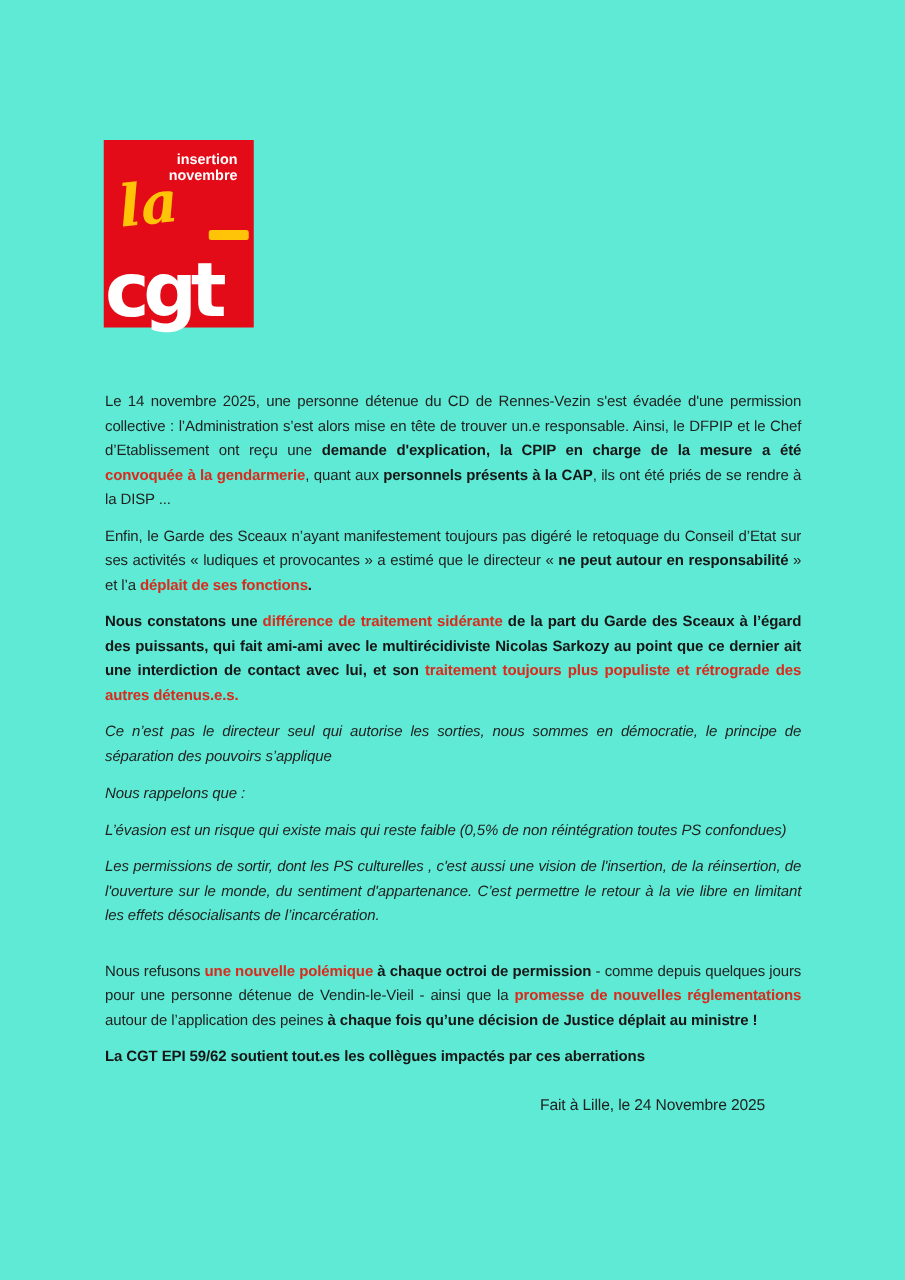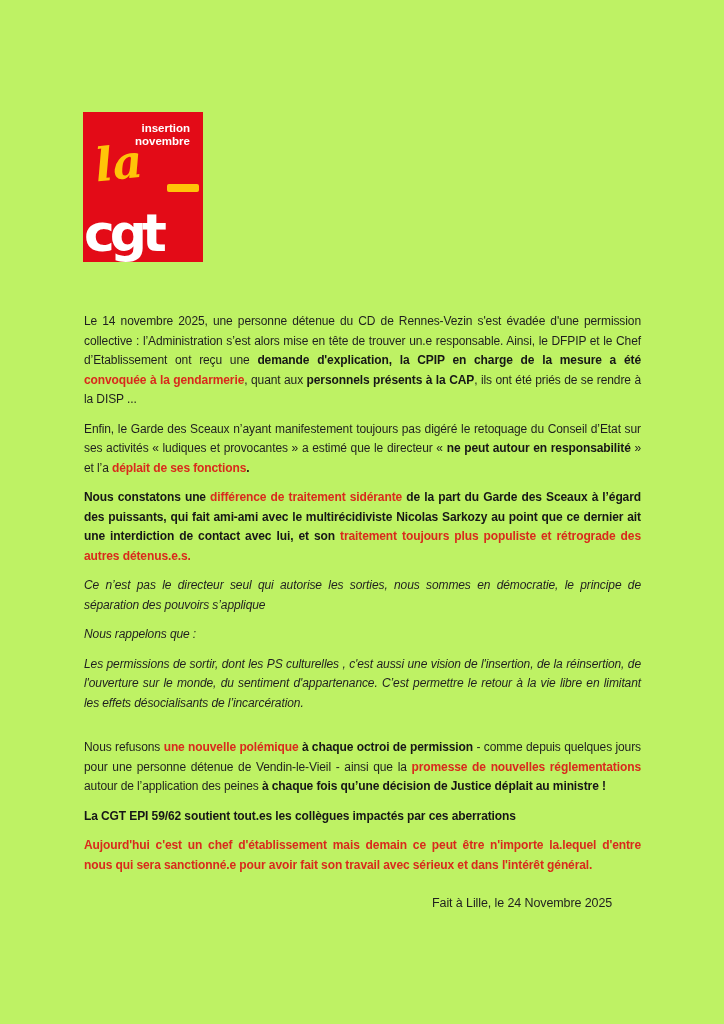--- a/index.html
+++ b/index.html
@@ -1,19 +1,19 @@
 <!DOCTYPE html>
 <html lang="fr" style="--brand-red: #e30b17; --brand-yellow: #ffc408; --title-red: #d90f16; --text-red: #d92a1c;"><head>
 <meta charset="utf-8">
 <style>
   html,body{margin:0;padding:0;background:#ffffff;}
   .page{
     position:relative;
     width:724px;height:1024px;
-    background:#bef264;
+    background:#5eead4;
     overflow:hidden;
     font-family:"Liberation Sans","DejaVu Sans",sans-serif;
     color:#1f1f1f;
   }
 
   
   .logo{
     position:absolute;left:83px;top:112px;
     width:120px;height:150px;
     background:var(--brand-red,#e30b17);
@@ -30,21 +30,21 @@
     color:var(--brand-yellow,#ffc408);
     font-family:"DejaVu Serif",cursive;
     font-style:italic;font-weight:bold;
     font-size:46px;line-height:46px;
     transform:rotate(-6deg);
   }
   .logo-cgt{
     position:absolute;left:1px;bottom:-4px;
     color:#ffffff;font-weight:bold;
     font-family:"DejaVu Sans",sans-serif;
-    font-size:52px;line-height:66px;
+    font-size:60px;line-height:66px;
     letter-spacing:-5px;
   }
   .logo-tbar{
     position:absolute;left:84px;top:72px;
     width:32px;height:8px;
     background:var(--brand-yellow,#ffc408);
     border-radius:2px;
   }
 
   
@@ -95,20 +95,20 @@
   </div>
 
 
   <div class="doc-body">
 
     <p class="justify"><span>Le 14 novembre 2025, une personne détenue du CD de Rennes-Vezin s'est évadée d'une permission collective : l’Administration s’est alors mise en tête de trouver un.e responsable. Ainsi, le DFPIP et le Chef d’Etablissement ont reçu une </span><span class="b">demande d'explication, la CPIP en charge de la mesure a été </span><span class="b red">convoquée à la gendarmerie</span><span>, quant aux </span><span class="b">personnels présents à la CAP</span><span>, ils ont été priés de se rendre à la DISP ...</span></p>
       <p class="justify"><span>Enfin, le Garde des Sceaux n’ayant manifestement toujours pas digéré le retoquage du Conseil d’Etat sur ses activités « ludiques et provocantes » a estimé que le directeur « </span><span class="b">ne peut autour en responsabilité</span><span> » et l’a </span><span class="b red">déplait de ses fonctions</span><span class="b">.</span></p>
       <p class="justify"><span class="b">Nous constatons une </span><span class="b red">différence de traitement sidérante</span><span class="b"> de la part du Garde des Sceaux à l’égard des puissants, qui fait ami-ami avec le multirécidiviste Nicolas Sarkozy au point que ce dernier ait une interdiction de contact avec lui, et son </span><span class="b red">traitement toujours plus populiste et rétrograde des autres détenus.e.s.</span></p>
       <p class="italic justify"><span>Ce n’est pas le directeur seul qui autorise les sorties, nous sommes en démocratie, le principe de séparation des pouvoirs s’applique</span></p>
       <p class="italic"><span>Nous rappelons que :</span></p>
+      <p class="italic"><span>L’évasion est un risque qui existe mais qui reste faible (0,5% de non réintégration toutes PS confondues)</span></p>
       <p class="italic justify"><span>Les permissions de sortir, dont les PS culturelles , c'est aussi une vision de l'insertion, de la réinsertion, de l'ouverture sur le monde, du sentiment d'appartenance. C’est permettre le retour à la vie libre en limitant les effets désocialisants de l’incarcération.</span></p>
       <p class="justify gap-before"><span>Nous refusons </span><span class="b red">une nouvelle polémique</span><span class="b"> à chaque octroi de permission</span><span> - comme depuis quelques jours pour une personne détenue de Vendin-le-Vieil - ainsi que la </span><span class="b red">promesse de nouvelles réglementations</span><span> autour de l’application des peines </span><span class="b">à chaque fois qu’une décision de Justice déplait au ministre !</span></p>
       <p class=""><span class="b">La CGT EPI 59/62 soutient tout.es les collègues impactés par ces aberrations</span></p>
-      <p class="justify"><span class="b red">Aujourd'hui c'est un chef d'établissement mais demain ce peut être n'importe la.lequel d'entre nous qui sera sanctionné.e pour avoir fait son travail avec sérieux et dans l'intérêt général.</span></p>
       <div class="footer-date">Fait à Lille, le 24 Novembre 2025</div>
   </div>
 
 </div>
 
 </body></html>

